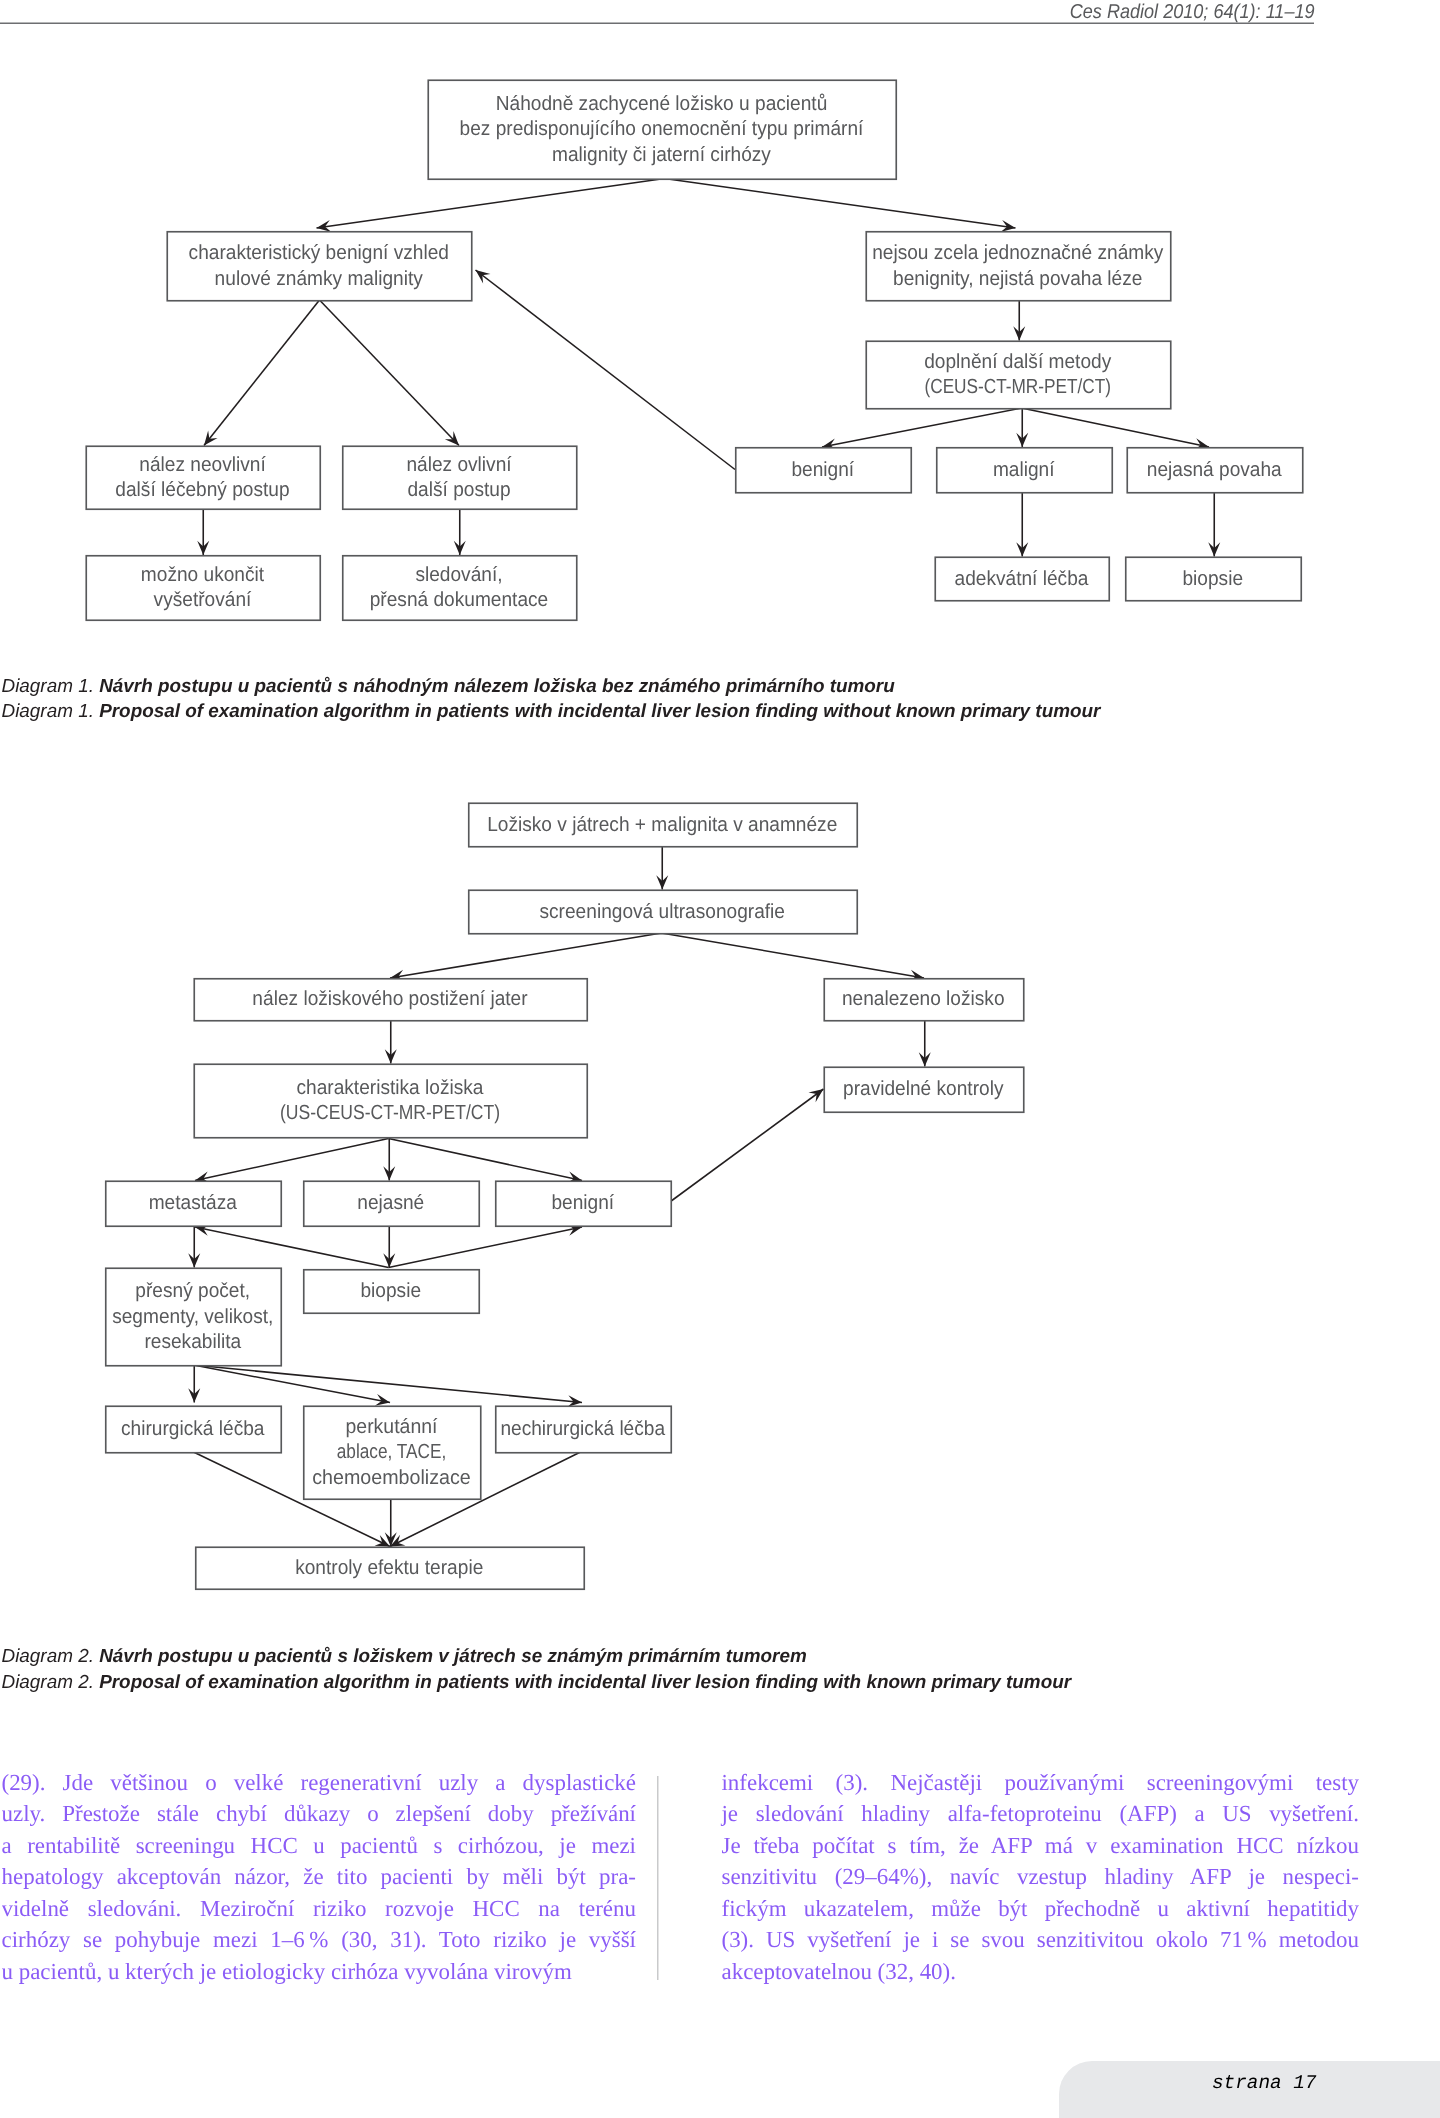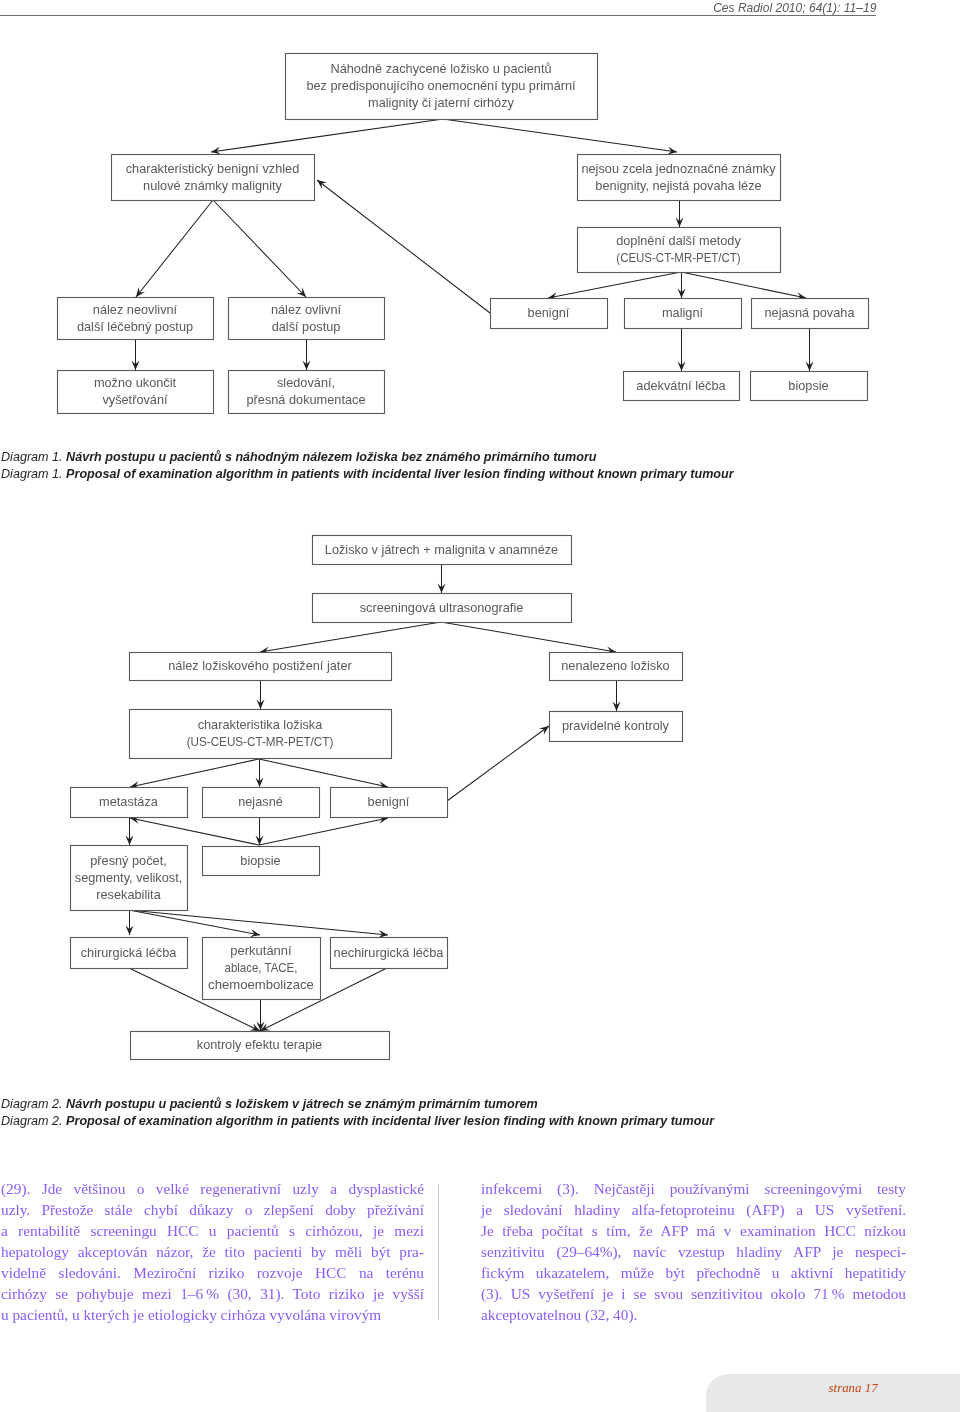--- a/index.html
+++ b/index.html
@@ -18,22 +18,22 @@
   
   .col{position:absolute;font-family:"Liberation Serif",serif;font-size:15.3px;
        line-height:21.05px;color:#8b5cf6;}
   .bline{text-align:justify;text-align-last:justify;white-space:pre-wrap;}
   .bline.last{text-align-last:left;}
   .colrule{position:absolute;left:438px;top:1184px;width:1px;height:136px;background:#c9cacb;}
   
   .footer{position:absolute;left:706px;top:1374px;width:254px;height:38px;
        background:#e7e8ea;border-top-left-radius:22px;}
   .pglabel{position:absolute;right:82.4px;top:1381px;
-       font-family:Liberation Serif, serif;
-       font-style:italic;font-size:12.9px;color:#c2410c;white-space:nowrap;}
+       font-family:Liberation Mono, monospace;
+       font-style:italic;font-size:12.9px;color:#000000;white-space:nowrap;}
   svg{position:absolute;left:0;}
   svg text{font-family:"Liberation Sans",sans-serif;fill:#58595b;font-size:13.6px;}
   .bx{fill:#ffffff;stroke:#58595b;stroke-width:1.1;}
   .ln{stroke:#231f20;stroke-width:1.05;fill:none;}
 </style>
 </head>
 <body>
 
 <div class="page">
   <div class="runhead">Ces Radiol 2010; 64(1): 11–19</div>

